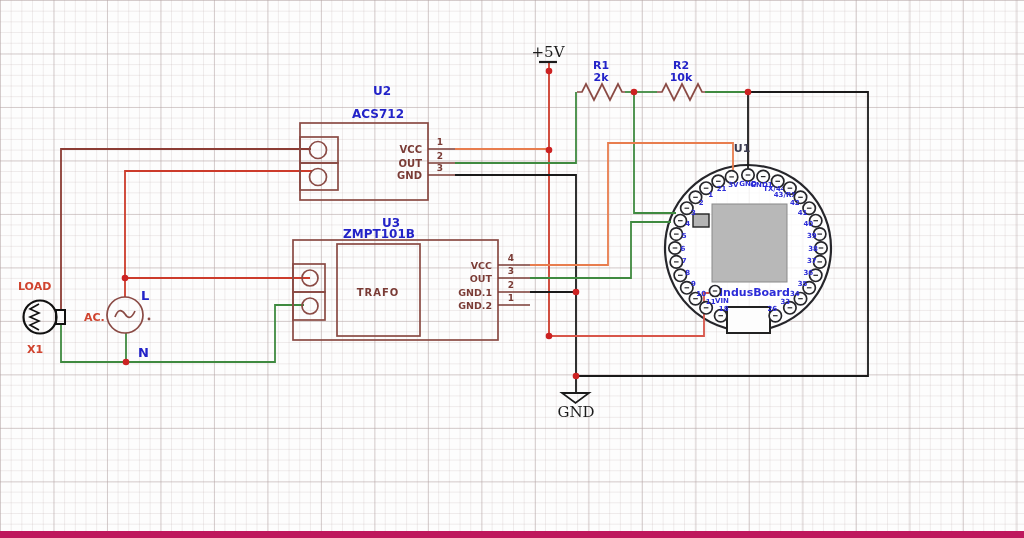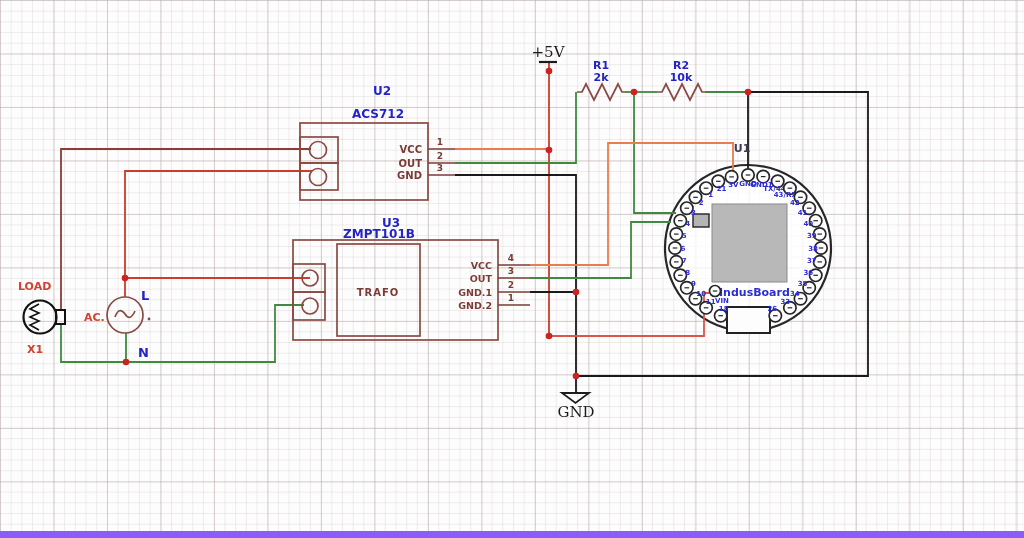--- a/index.html
+++ b/index.html
@@ -1,16 +1,16 @@
 <!DOCTYPE html>
 <html style="--wire-red: #cc3b2b; --wire-dark-red: #8c3c34; --wire-green: #3f8a40; --wire-orange: #e87d4e; --wire-salmon: #d8564a; --wire-black: #1a1a1a; --component-outline: #8a4a44; --pin-text: #7a3b35; --label-blue: #2323c8; --board-blue: #2c2cd8; --label-red: #d0442f; --junction: #cc2222; --u1-label: #3c3c50;"><head>
 <meta charset="utf-8">
 <style>
   html,body{margin:0;padding:0;background:#ffffff;}
-  .page{position:relative;width:1024px;height:538px;background:#8b5cf6;overflow:hidden;
+  .page{position:relative;width:1024px;height:538px;background:#be185d;overflow:hidden;
         font-family:"DejaVu Sans",sans-serif;}
   .gridbg{position:absolute;left:0;top:0;width:1024px;height:531px;background-color:#fdfdfd;
     background-image:
       linear-gradient(to right, rgba(180,165,165,0.45) 1px, transparent 1px),
       linear-gradient(to bottom, rgba(180,165,165,0.45) 1px, transparent 1px),
       linear-gradient(to right, rgba(205,192,192,0.30) 1px, transparent 1px),
       linear-gradient(to bottom, rgba(205,192,192,0.30) 1px, transparent 1px);
     background-size:53.5px 53.5px,53.5px 53.5px,10.7px 10.7px,10.7px 10.7px;}
   svg{position:absolute;left:0;top:0;}
   .wire{fill:none;stroke-width:1.8;}

